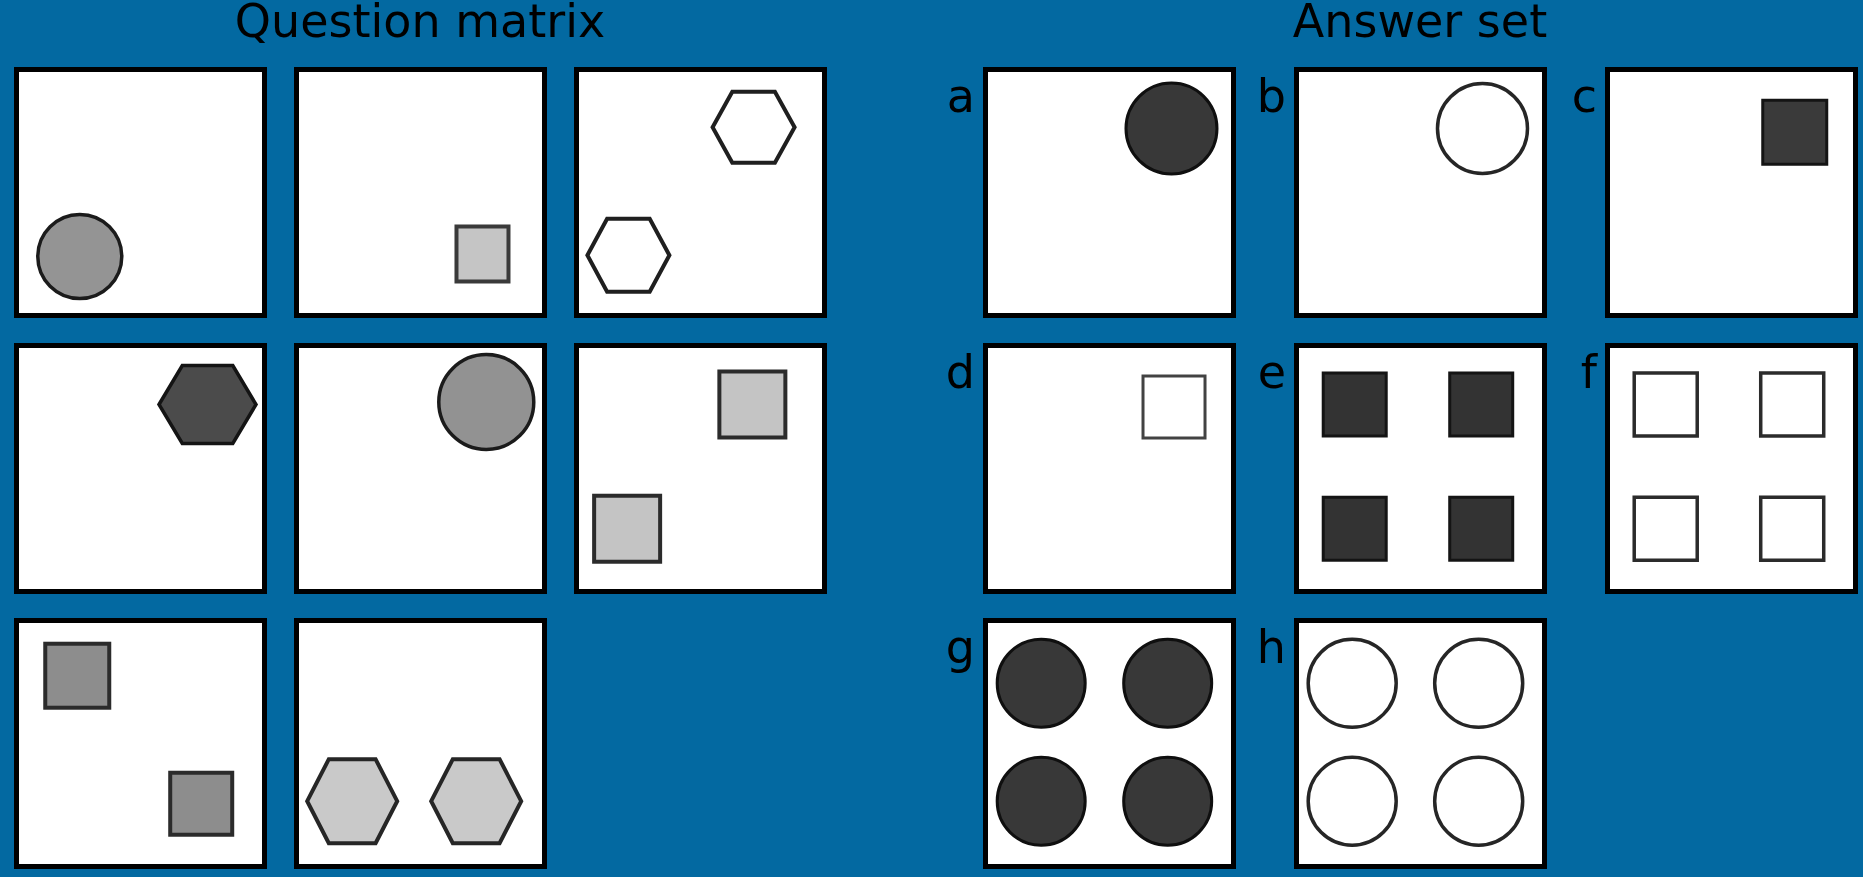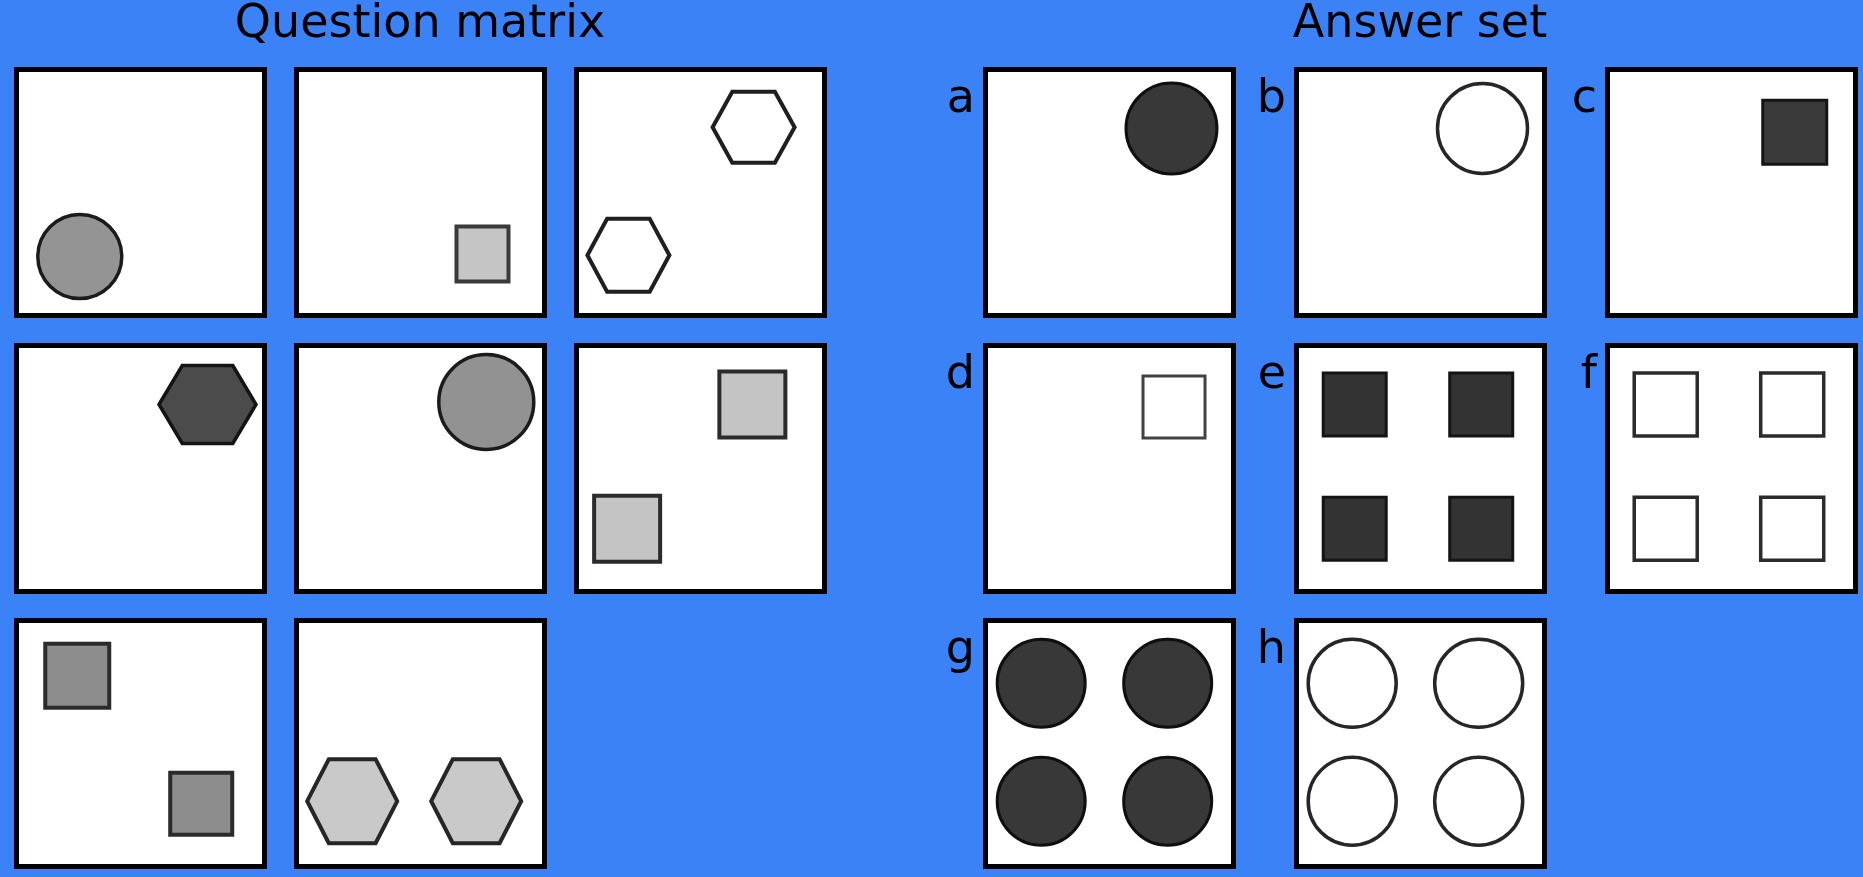--- a/index.html
+++ b/index.html
@@ -1,20 +1,20 @@
 <!DOCTYPE html>
 <html><head>
 <meta charset="utf-8">
 <style>
   html, body { margin: 0; padding: 0; background: #fff; }
   #puzzle-canvas {
     position: relative;
     width: 1863px;
     height: 877px;
-    background: #3b82f6;
+    background: #0369a1;
     font-family: "DejaVu Sans", "Liberation Sans", sans-serif;
     overflow: hidden;
   }
   .section-title {
     position: absolute;
     top: -4px;
     transform: translateX(-50%);
     font-size: 46px;
     line-height: 1.1;
     color: #000;

